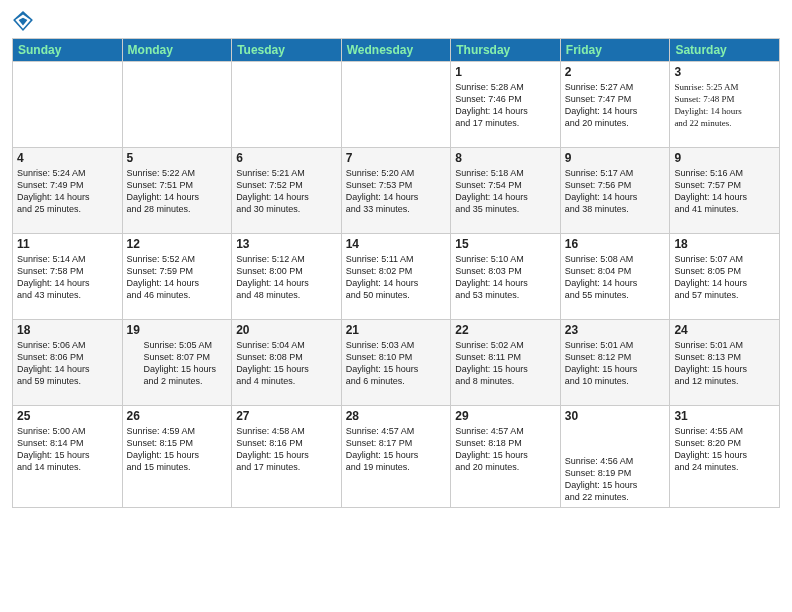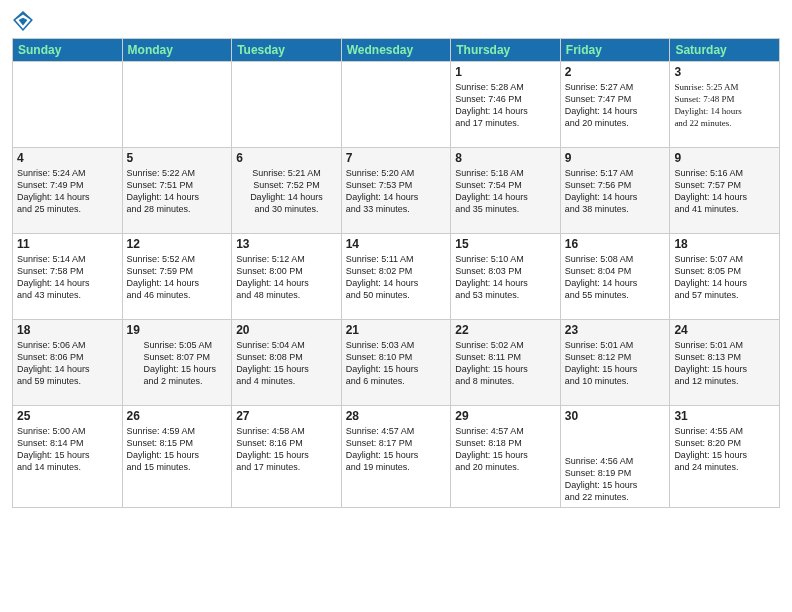--- a/index.html
+++ b/index.html
@@ -171,21 +171,21 @@
           </td>
           <td>
             <span class="day-num">5</span>
             <div class="day-info" style="white-space: pre-line;">Sunrise: 5:22 AM
 Sunset: 7:51 PM
 Daylight: 14 hours
 and 28 minutes.</div>
           </td>
           <td>
             <span class="day-num">6</span>
-            <div class="day-info" style="white-space: pre-line; text-align: center;">Sunrise: 5:21 AM
+            <div class="day-info" style="white-space: pre-line;">Sunrise: 5:21 AM
 Sunset: 7:52 PM
 Daylight: 14 hours
 and 30 minutes.</div>
           </td>
           <td>
             <span class="day-num">7</span>
             <div class="day-info" style="white-space: pre-line;">Sunrise: 5:20 AM
 Sunset: 7:53 PM
 Daylight: 14 hours
 and 33 minutes.</div>

